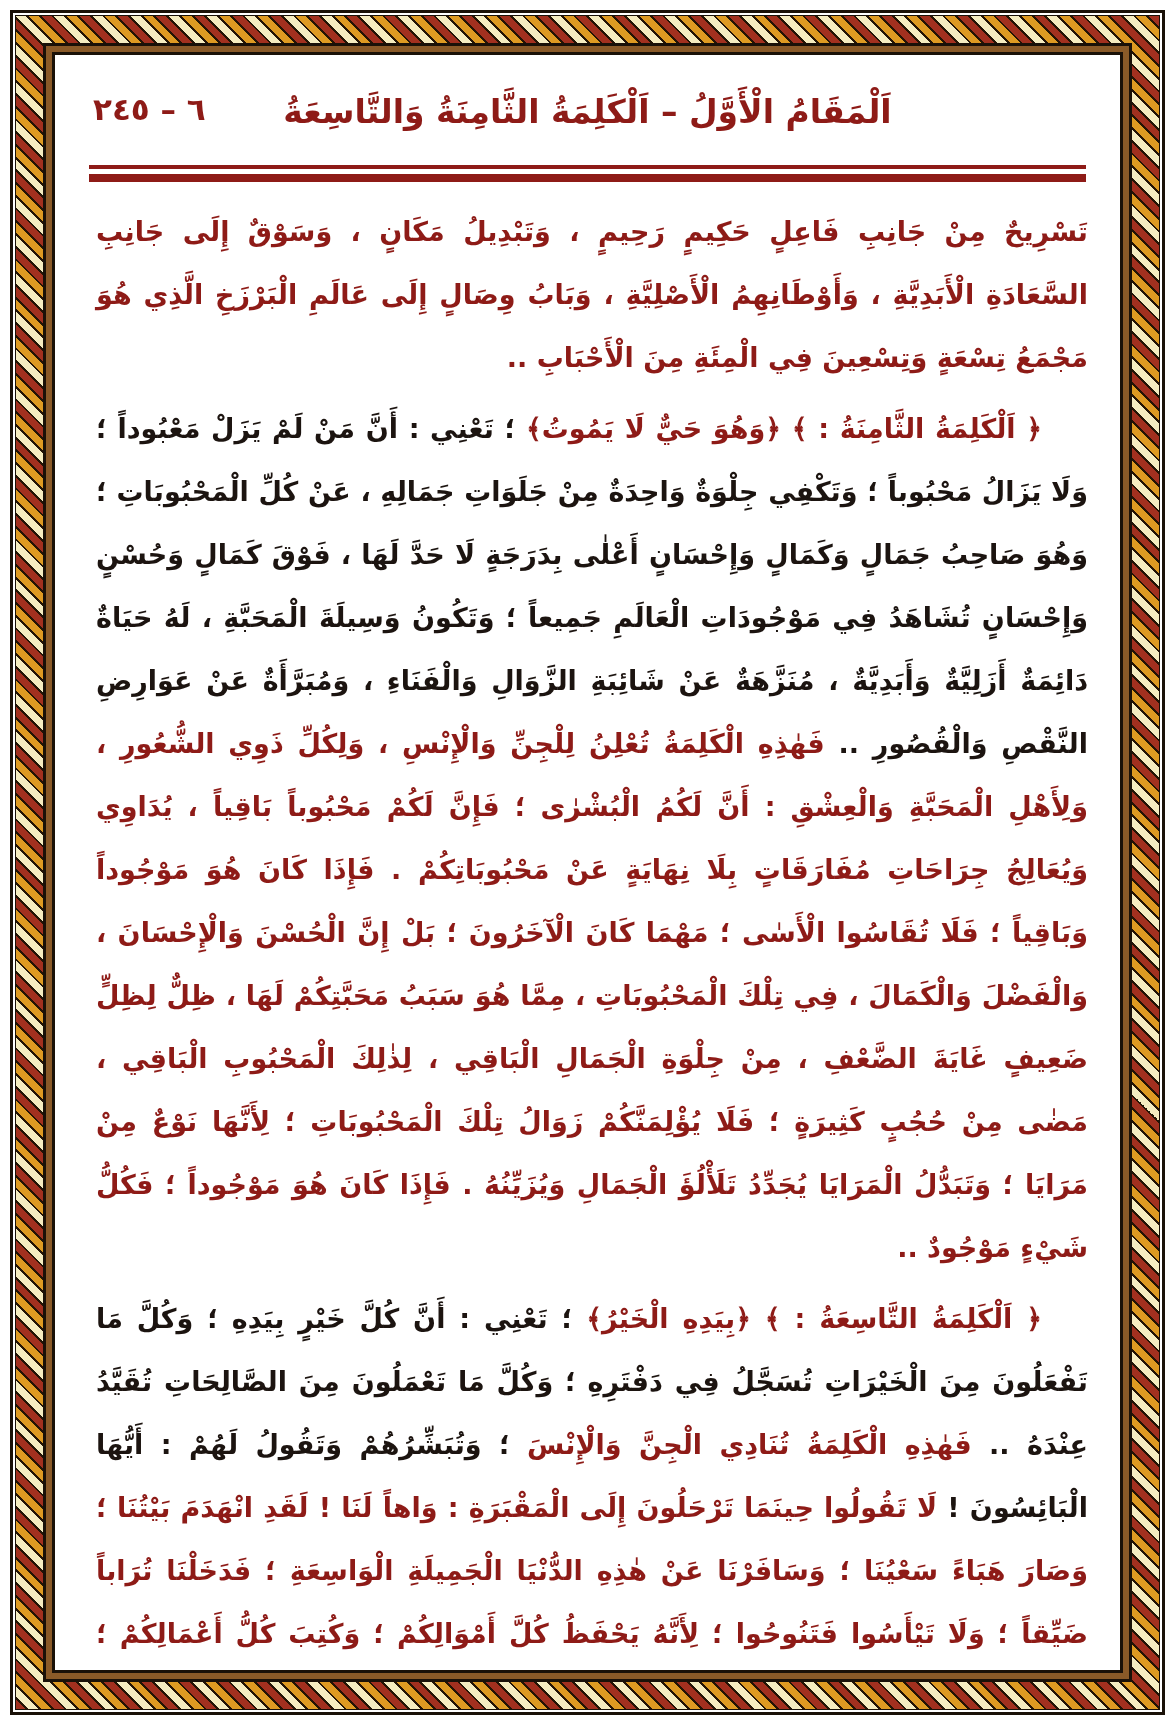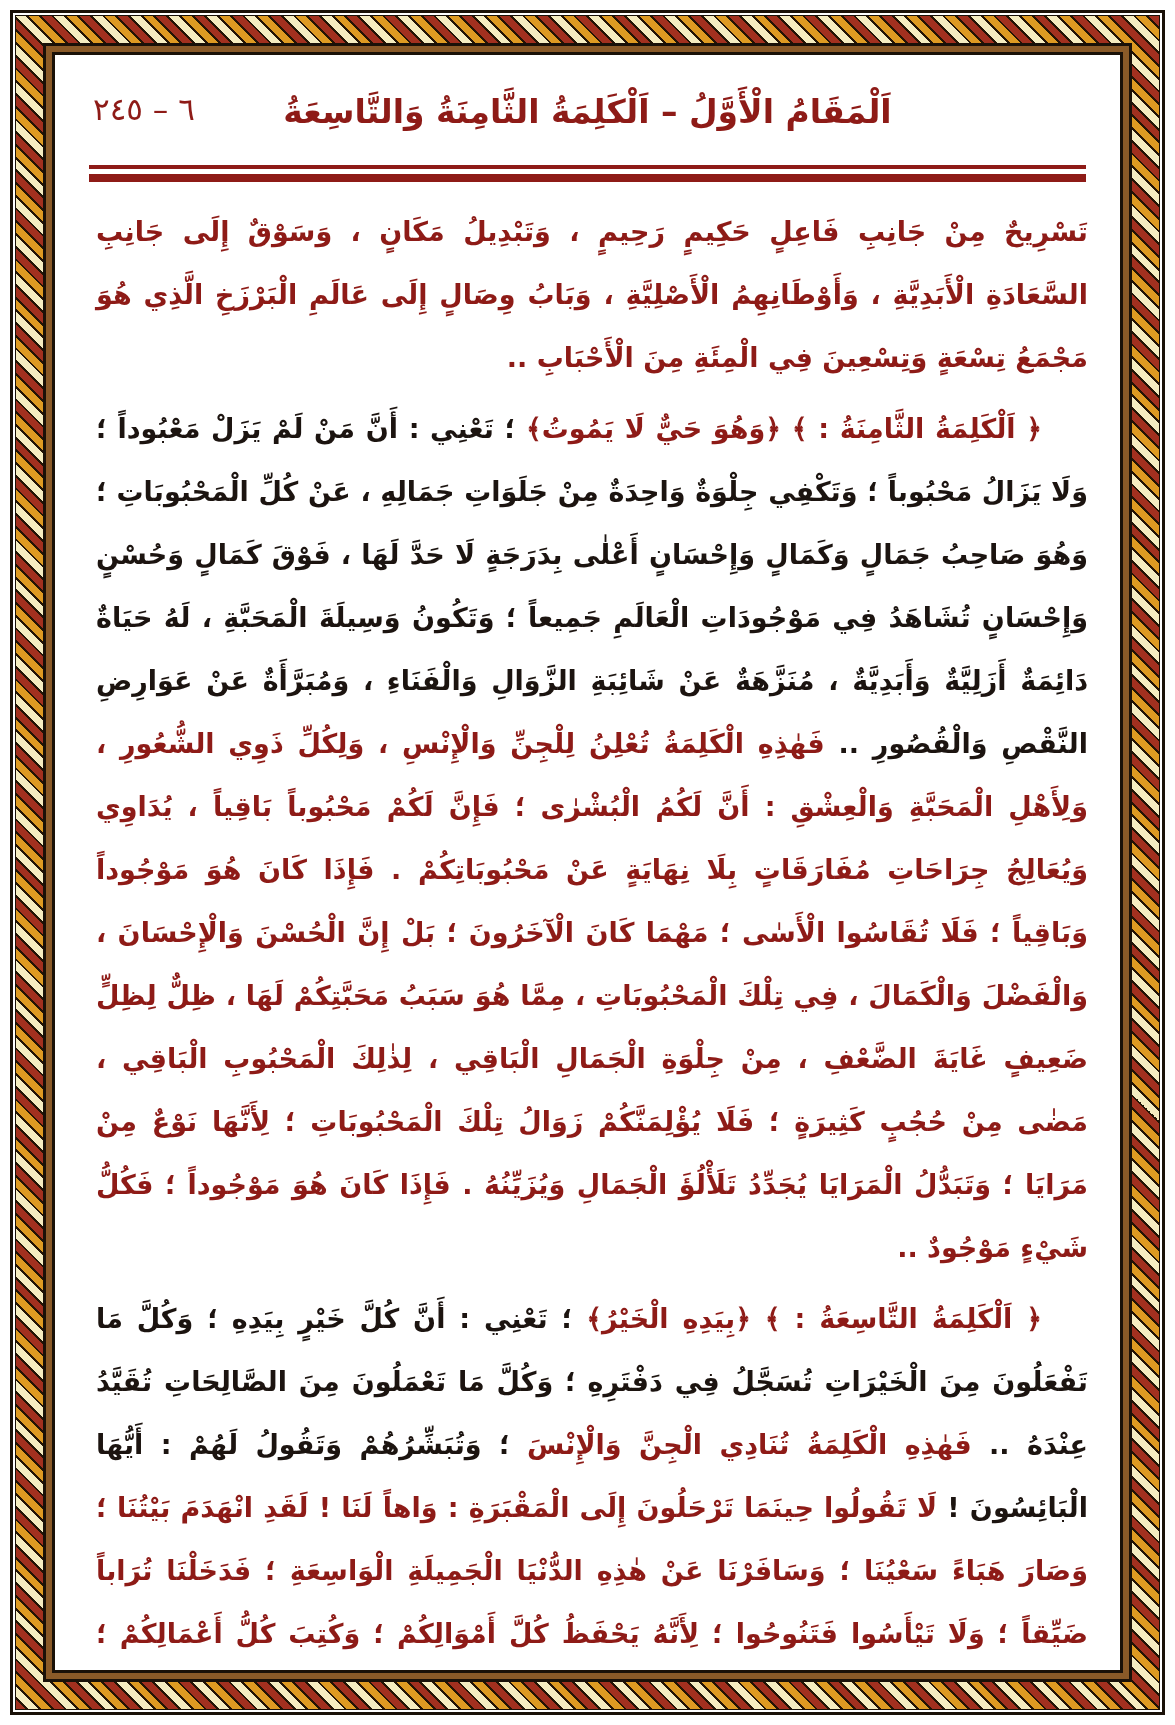--- a/index.html
+++ b/index.html
@@ -55,21 +55,21 @@
     position: relative;
     height: 80px;
     display: flex;
     align-items: center;
     justify-content: center;
   }
   .page-number {
     position: absolute;
     left: 10px; top: 20px;
     color: var(--maroon);
-    font-weight: normal;
+    font-weight: bold;
     font-size: 31px;
     letter-spacing: 1px;
     white-space: nowrap;
   }
   .page-title {
     color: var(--maroon);
     font-weight: bold;
     font-size: 33px;
     white-space: nowrap;
   }

